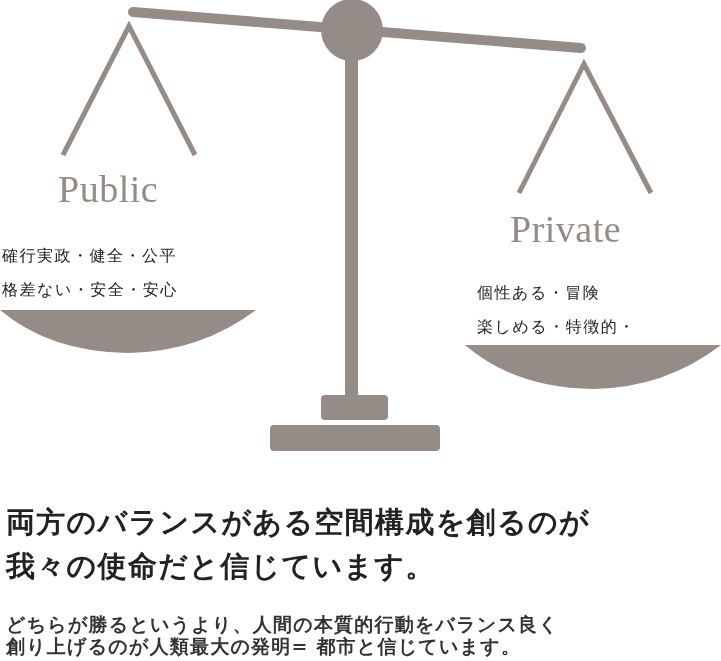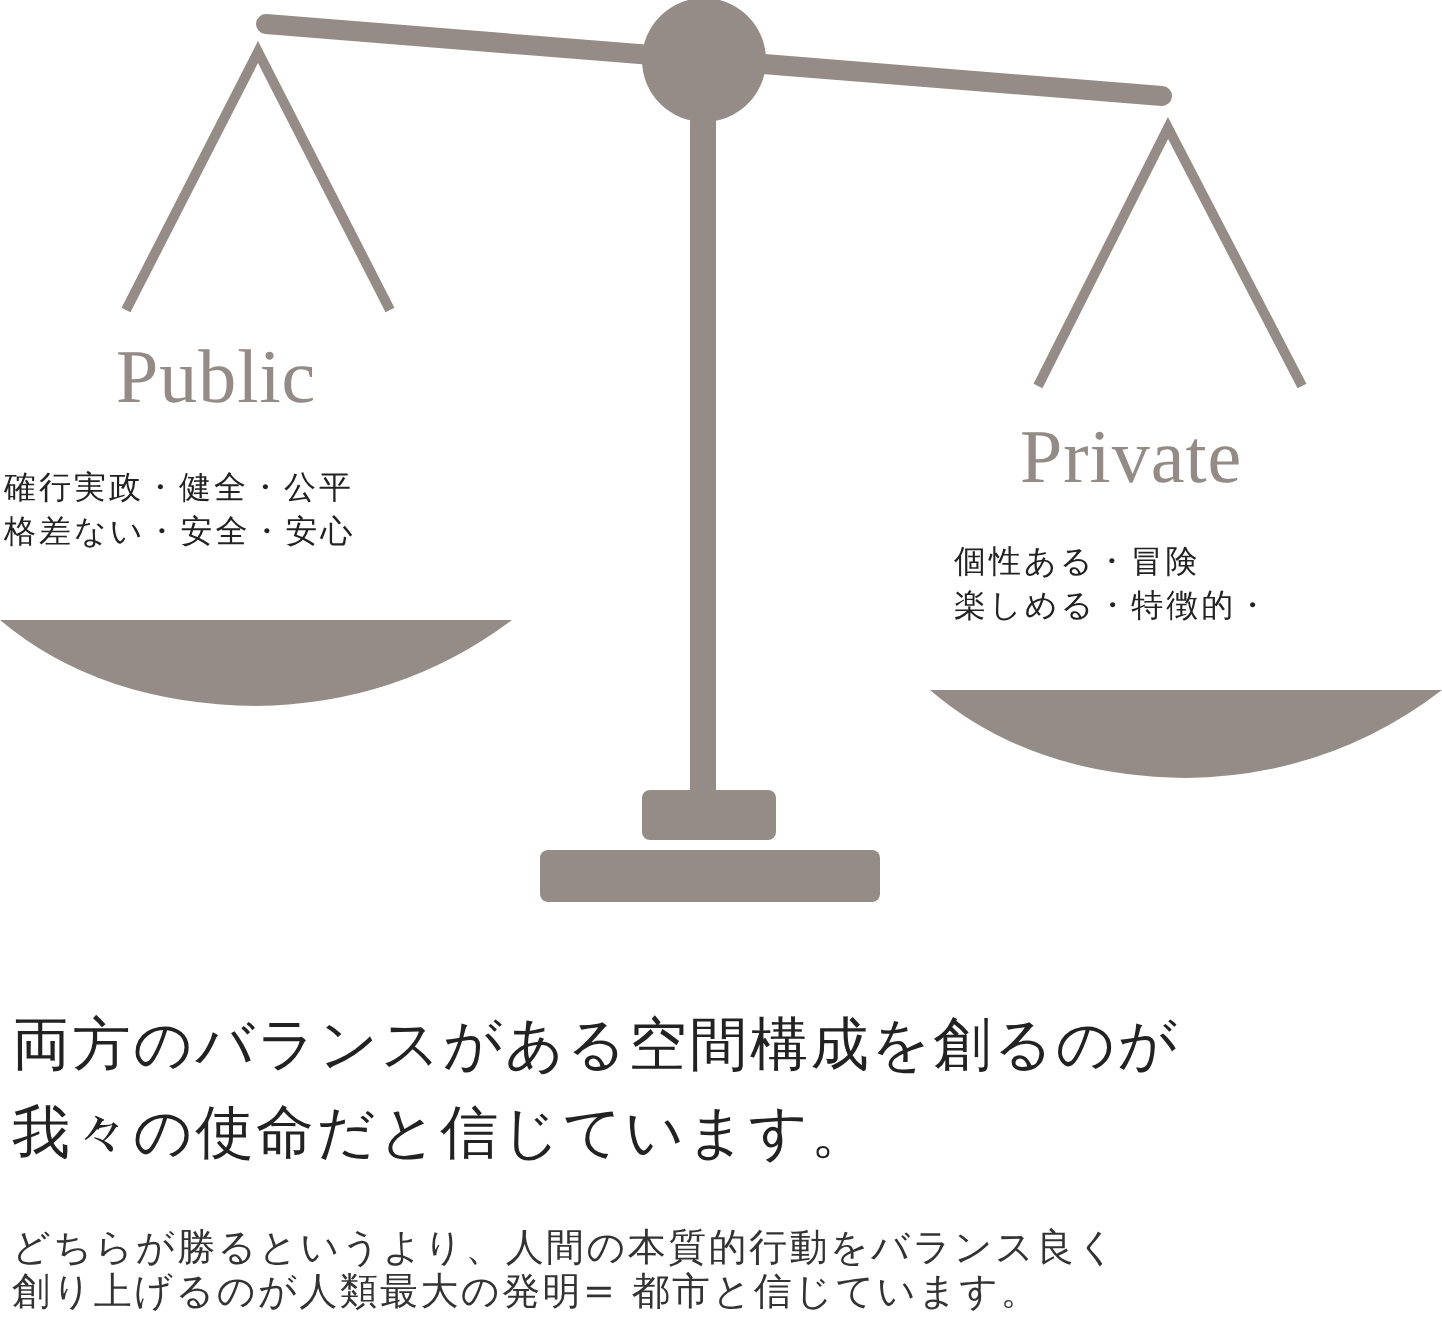--- a/index.html
+++ b/index.html
@@ -35,42 +35,42 @@
     .desc {
       position: absolute;
       font-size: 16px;
       line-height: 22px;
       color: #222;
       letter-spacing: 1.5px;
       white-space: nowrap;
     }
     .desc-public { left: 2px; top: 233px; }
     .desc-private { left: 477px; top: 270px; }
-    .desc div { display: block; }
+    .desc div { display: block; margin-top: 12px; }
     .headline {
       position: absolute;
       left: 6px;
       top: 500px;
       font-size: 29px;
       line-height: 44px;
       color: #222;
       letter-spacing: 1.3px;
       white-space: nowrap;
     }
     .body-text {
       position: absolute;
       left: 6px;
       top: 613px;
       font-size: 19px;
       line-height: 22px;
       color: #333;
       letter-spacing: 1.2px;
       white-space: nowrap;
     }
-    .headline div, .body-text div { display: block; }
+    .headline div, .body-text div { display: block; font-weight: bold; }
   </style>
 </head>
 <body>
 
 <svg class="scale-svg" viewBox="0 0 721 470" xmlns="http://www.w3.org/2000/svg">
   <g fill="#958b87" stroke="#958b87">
 
     <line x1="133" y1="12" x2="581" y2="48" stroke-width="10" stroke-linecap="round"></line>
 
     <circle cx="352" cy="30" r="31" stroke="none"></circle>

